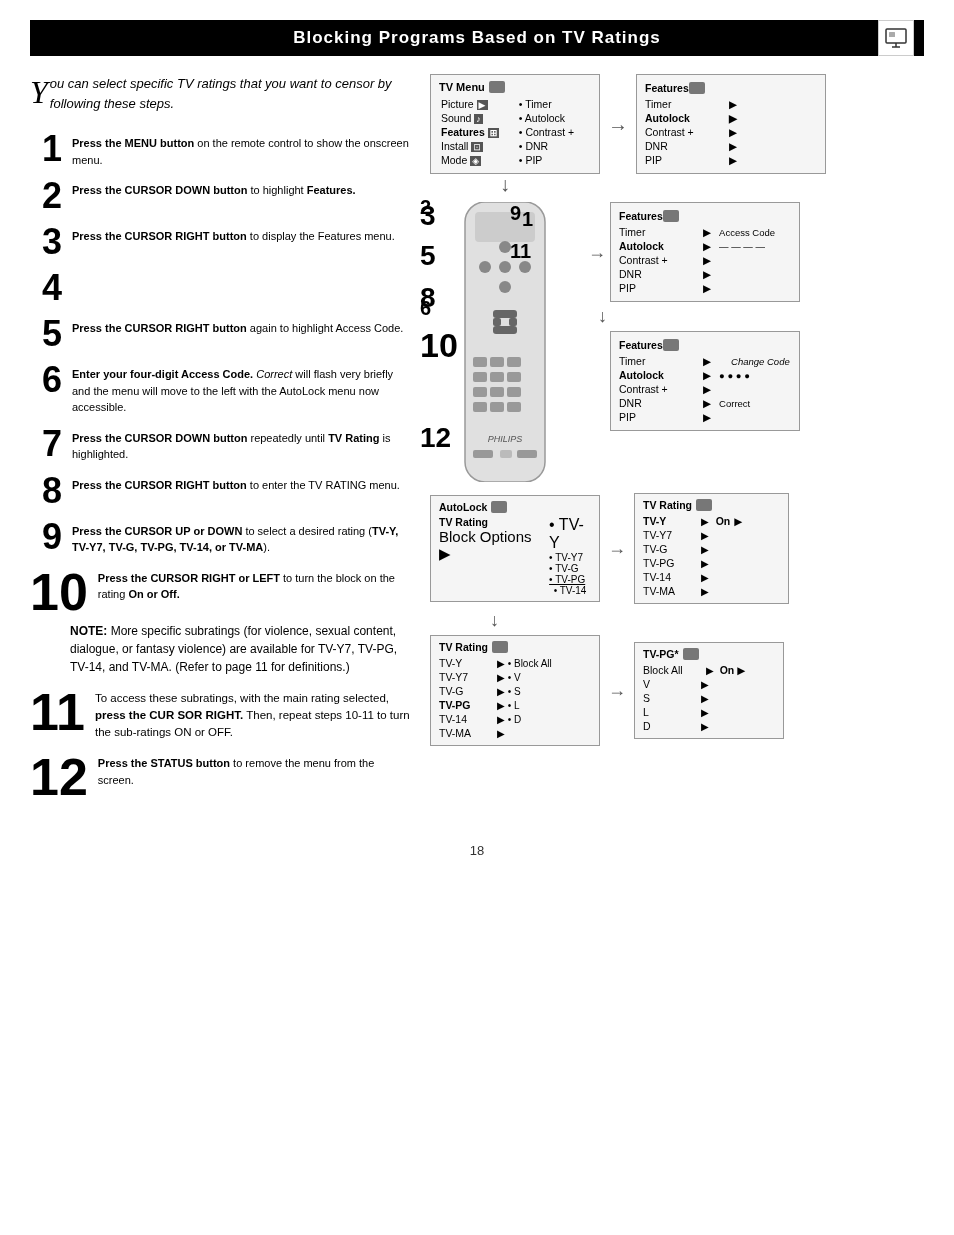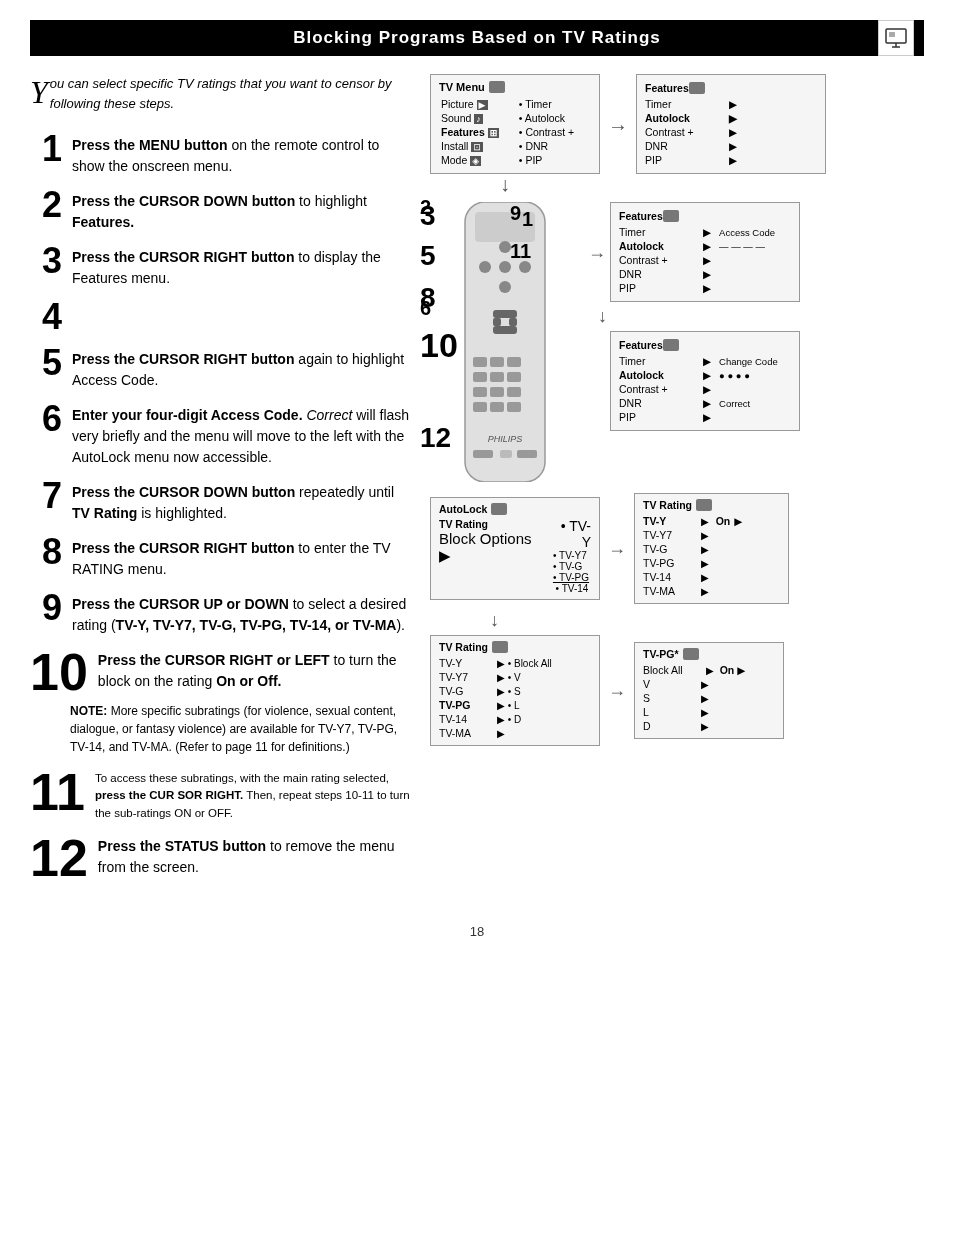--- a/index.html
+++ b/index.html
@@ -87,21 +87,21 @@
       font-weight: bold;
       line-height: 1;
       min-width: 32px;
       text-align: right;
       flex-shrink: 0;
     }
     .step-num.big {
       font-size: 52px;
     }
     .step-text {
-      font-size: 14px;
+      font-size: 11px;
       line-height: 1.5;
       padding-top: 4px;
     }
     .step-text b { font-weight: bold; }
     .step-text i { font-style: italic; }
 
     
     .note-block {
       font-size: 12px;
       margin-left: 40px;
@@ -480,21 +480,21 @@
 
           <div style="display:flex; align-items:center; gap:4px;">
             <div style="font-size:18px; color:#555; visibility:hidden;">→</div>
             <div class="feat-box">
               <div class="feat-row" style="font-weight:bold; margin-bottom:2px;">
                 Features <span class="menu-icon-img"></span>
               </div>
               <div class="feat-row">
                 <span class="feat-label">Timer</span>
                   <span class="feat-arrow">▶</span>
-                  <span style="font-size:9.5px; margin-left:4px;">Change Code</span>
+                  <span style="font-size:9.5px; margin-left:16px;font-style:italic;">Change Code</span>
               </div>
               <div class="feat-row">
                 <span class="feat-label" style="font-weight:bold;">Autolock</span>
                   <span class="feat-arrow">▶</span>
                   <span style="font-size:9.5px; margin-left:4px;">● ● ● ●</span>
               </div>
               <div class="feat-row">
                 <span class="feat-label">Contrast +</span>
                   <span class="feat-arrow">▶</span>
               </div>
@@ -519,21 +519,21 @@
           <div class="autolock-box" style="width:170px;">
             <div style="font-weight:bold; display:flex; align-items:center; gap:4px; margin-bottom:3px;">
               AutoLock <span class="menu-icon-img"></span>
             </div>
             <div style="display:flex; gap:10px;">
               <div>
                 <div style="font-weight:bold; font-size:10.5px;">TV Rating</div>
                 <div style="font-size:15px;">Block Options ▶</div>
               </div>
               <div>
-                <div style="font-size:14px;text-align:right;">• TV-Y</div>
+                <div style="font-size:16px;">• TV-Y</div>
                 <div style="font-size:10px;">• TV-Y7</div>
                 <div style="font-size:10px;">• TV-G</div>
                 <div style="font-size:10px;text-decoration:underline;">• TV-PG</div>
                 <div style="font-size:10px;text-align:center;">• TV-14</div>
               </div>
             </div>
           </div>
           <div style="font-size:18px; color:#555; display:flex; flex-direction:column; align-items:center; gap:2px;">
             <span>→</span>
           </div>

